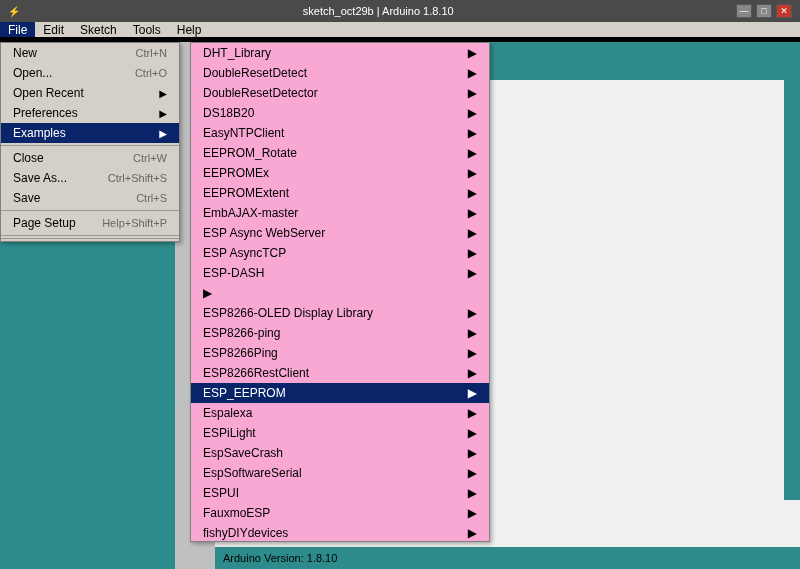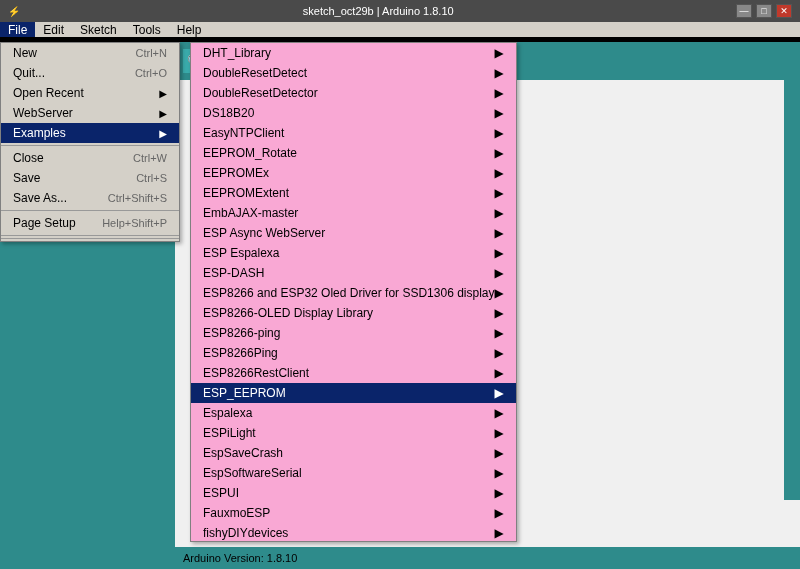--- a/index.html
+++ b/index.html
@@ -52,20 +52,21 @@
       display: flex;
       align-items: center;
       font-size: 12px;
     }
     .menu-item.active { background: #0a246a; color: #fff; }
 
     
     .main-content {
       display: flex;
       height: calc(569px - 22px - 20px);
+      gap: 40px;
     }
 
     
     .sidebar {
       width: 175px;
       background: #2e8b8b;
       height: 100%;
       position: relative;
     }
 
@@ -206,47 +207,47 @@
 </div>
 
 <div class="dropdown-overlay">
 
   <div class="file-dropdown">
     <div class="file-dropdown-item">
       <span>New</span>
       <span class="shortcut">Ctrl+N</span>
     </div>
     <div class="file-dropdown-item">
-      <span>Quit...</span>
+      <span>Open...</span>
       <span class="shortcut">Ctrl+O</span>
     </div>
     <div class="file-dropdown-item">
       <span>Open Recent</span>
       <span class="arrow">▶</span>
     </div>
     <div class="file-dropdown-item">
-      <span>WebServer</span>
+      <span>Preferences</span>
       <span class="arrow">▶</span>
     </div>
     <div class="file-dropdown-item active">
       <span>Examples</span>
       <span class="arrow">▶</span>
     </div>
     <div class="file-dropdown-separator"></div>
     <div class="file-dropdown-item">
       <span>Close</span>
       <span class="shortcut">Ctrl+W</span>
     </div>
     <div class="file-dropdown-item">
+      <span>Save As...</span>
+      <span class="shortcut">Ctrl+Shift+S</span>
+    </div>
+    <div class="file-dropdown-item">
       <span>Save</span>
       <span class="shortcut">Ctrl+S</span>
-    </div>
-    <div class="file-dropdown-item">
-      <span>Save As...</span>
-      <span class="shortcut">Ctrl+Shift+S</span>
     </div>
     <div class="file-dropdown-separator"></div>
     <div class="file-dropdown-item">
       <span>Page Setup</span>
       <span class="shortcut">Help+Shift+P</span>
     </div>
     <div class="file-dropdown-separator"></div>
     <div class="file-dropdown-separator"></div>
   </div>
 
@@ -285,29 +286,28 @@
       </div>
     <div class="examples-submenu-item">
         <span>EmbAJAX-master</span>
         <span>▶</span>
       </div>
     <div class="examples-submenu-item">
         <span>ESP Async WebServer</span>
         <span>▶</span>
       </div>
     <div class="examples-submenu-item">
-        <span>ESP Espalexa</span>
+        <span>ESP AsyncTCP</span>
         <span>▶</span>
       </div>
     <div class="examples-submenu-item">
         <span>ESP-DASH</span>
         <span>▶</span>
       </div>
     <div class="examples-submenu-item">
-        <span>ESP8266 and ESP32 Oled Driver for SSD1306 display</span>
         <span>▶</span>
       </div>
     <div class="examples-submenu-item">
         <span>ESP8266-OLED Display Library</span>
         <span>▶</span>
       </div>
     <div class="examples-submenu-item">
         <span>ESP8266-ping</span>
         <span>▶</span>
       </div>

